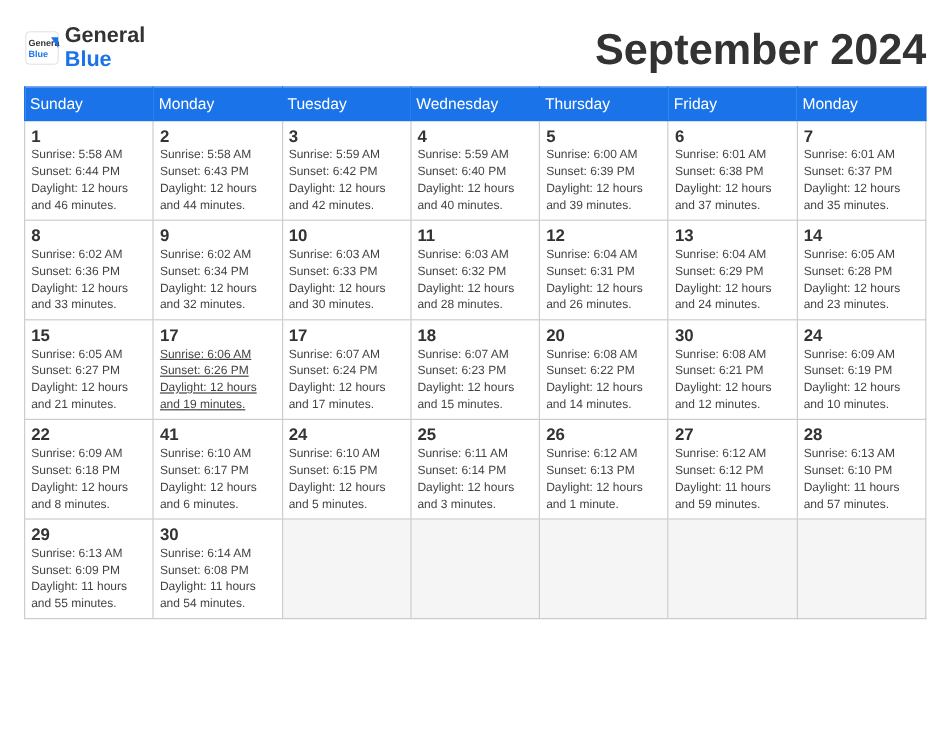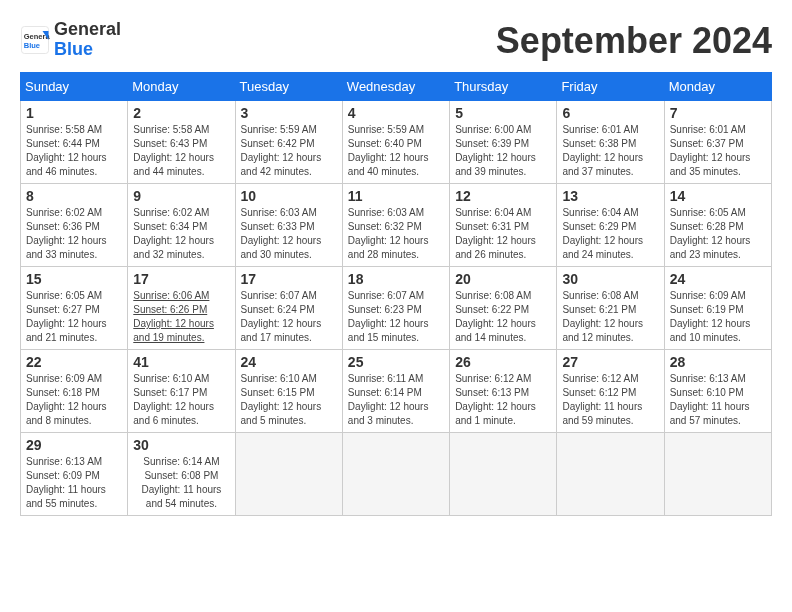--- a/index.html
+++ b/index.html
@@ -328,21 +328,21 @@
       <tr>
         <td>
           <span class="day-number">29</span>
           <div class="day-info" style="white-space: pre-line;">Sunrise: 6:13 AM
 Sunset: 6:09 PM
 Daylight: 11 hours
 and 55 minutes.</div>
         </td>
         <td>
           <span class="day-number">30</span>
-          <div class="day-info" style="white-space: pre-line; text-align: center;">Sunrise: 6:14 AM
+          <div class="day-info" style="white-space: pre-line;">Sunrise: 6:14 AM
 Sunset: 6:08 PM
 Daylight: 11 hours
 and 54 minutes.</div>
         </td>
         <td class="empty"></td>
         <td class="empty"></td>
         <td class="empty"></td>
         <td class="empty"></td>
         <td class="empty"></td>
       </tr>

